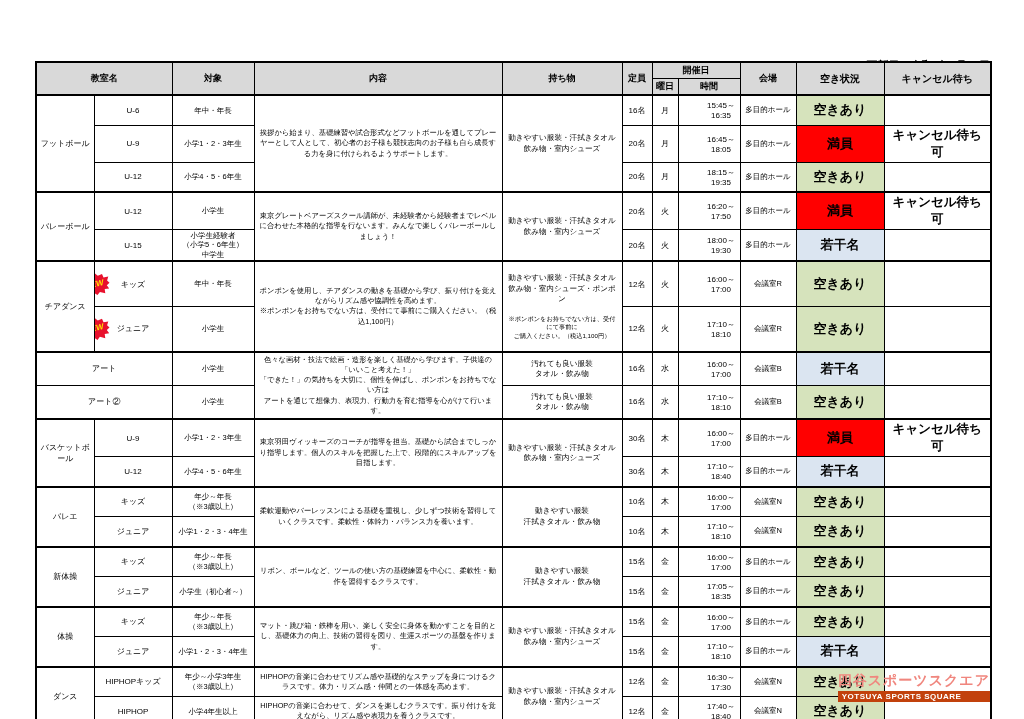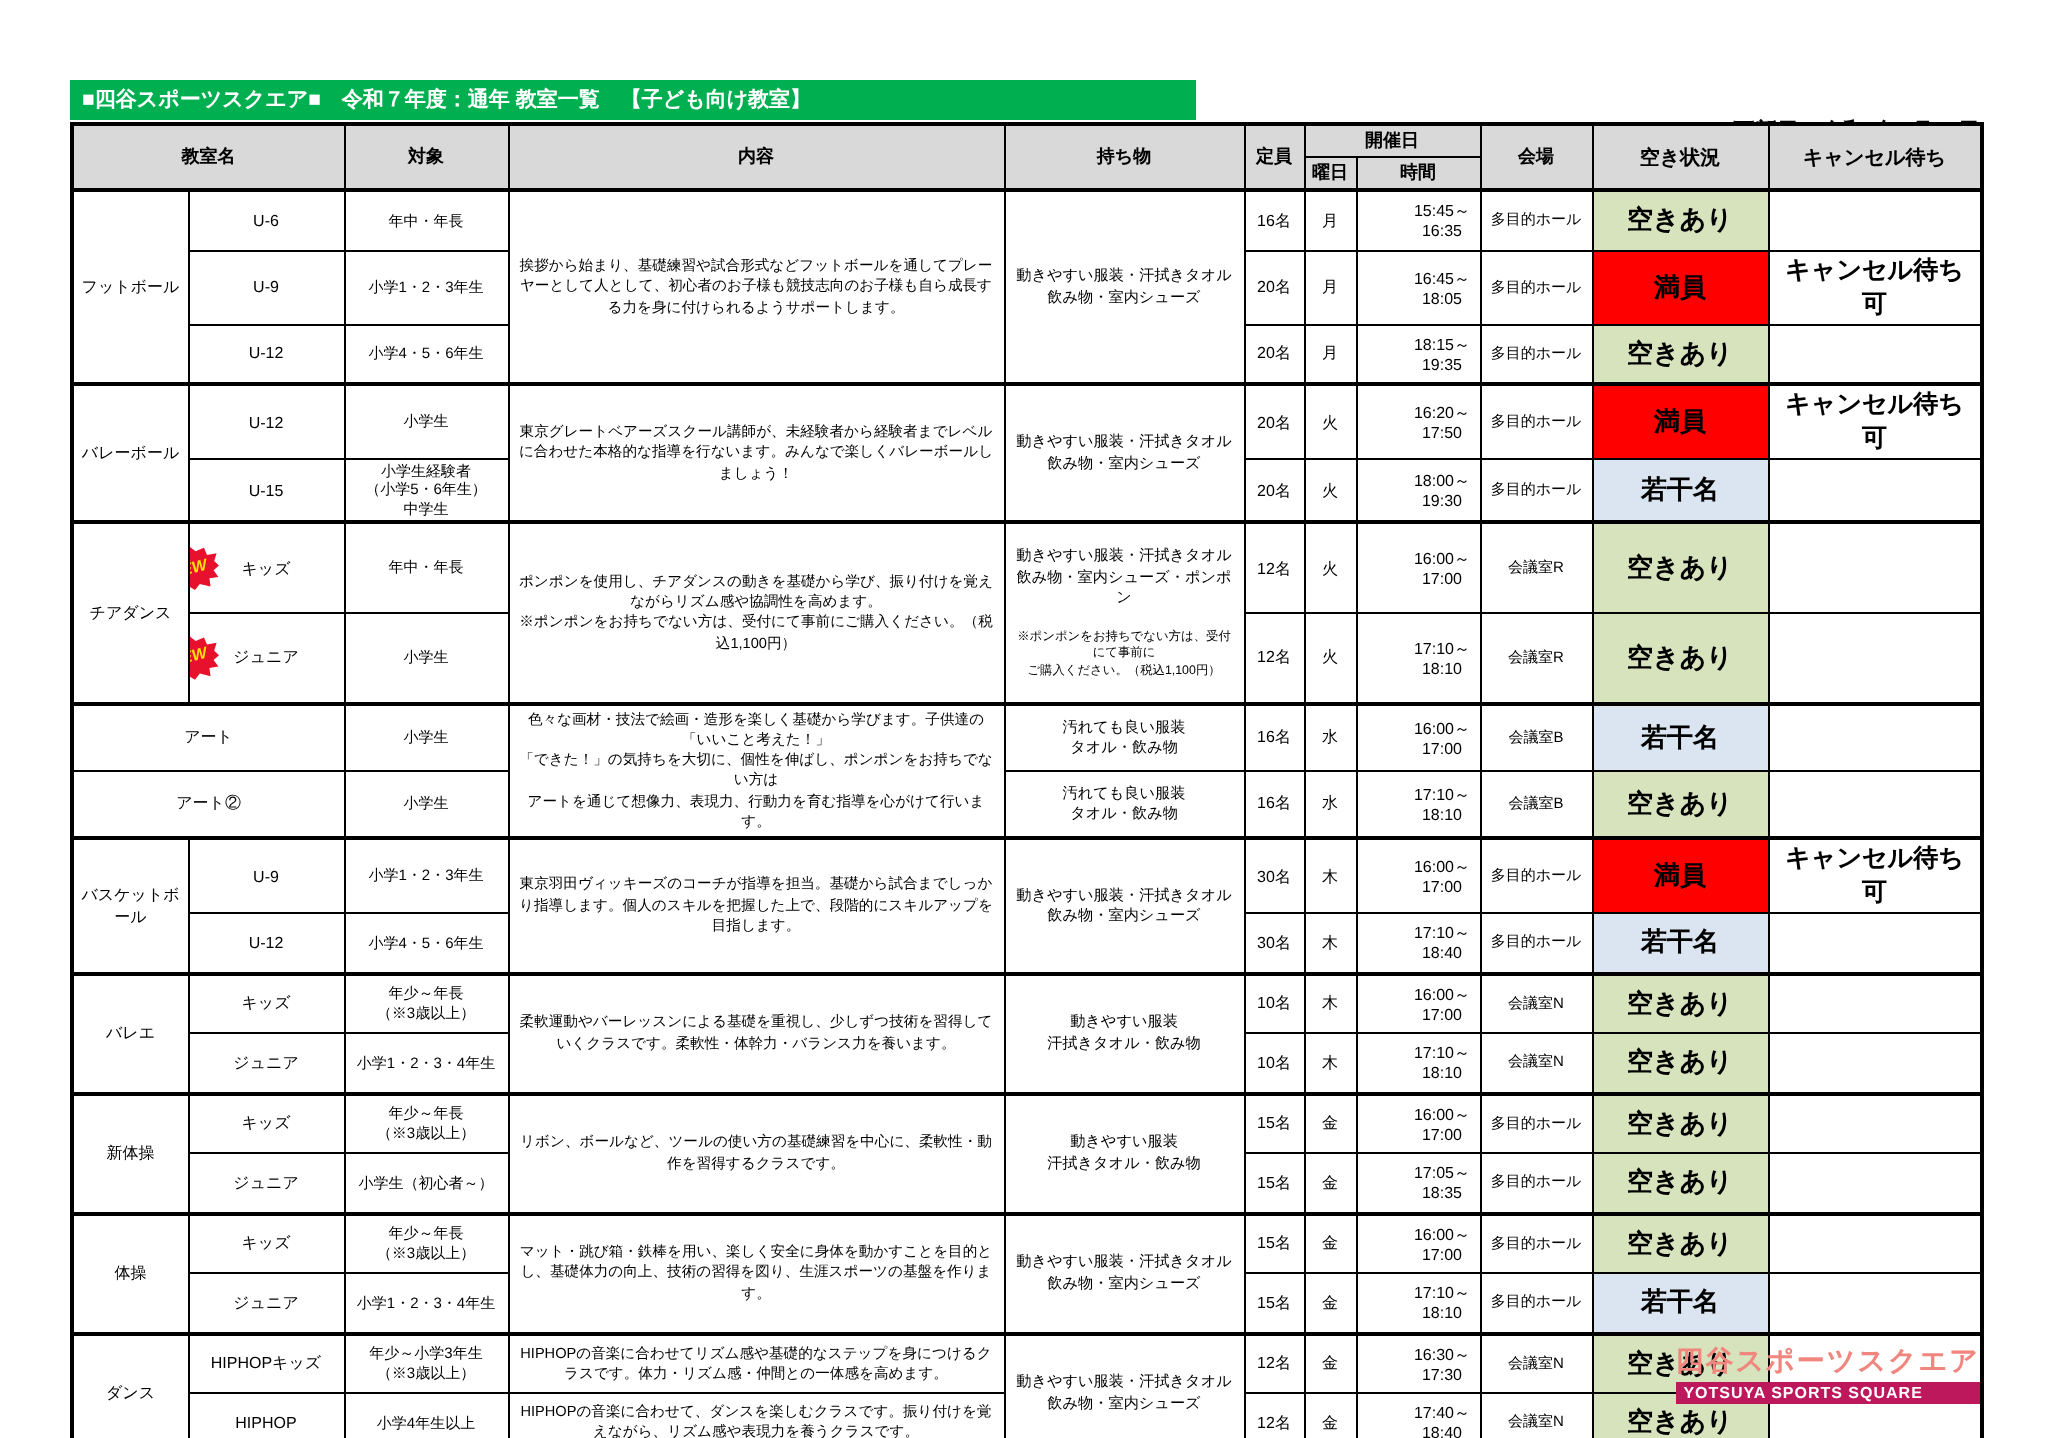--- a/index.html
+++ b/index.html
@@ -37,27 +37,26 @@
   .avl.few  { background:#DBE5F1; }
   .cxl { font-size:12.5px; font-weight:bold; background:#fff;margin-left:16px; }
 
   .new-badge { position:absolute; left:-15px; top:50%; width:30px; height:22px; margin-top:-11px; z-index:5;
     background:#E8112D; display:flex; align-items:center; justify-content:center;
     clip-path:polygon(50% 0%,61% 12%,75% 4%,80% 20%,96% 16%,92% 34%,100% 44%,91% 55%,99% 70%,84% 73%,86% 92%,68% 86%,60% 100%,47% 89%,33% 98%,28% 83%,10% 88%,15% 68%,1% 62%,10% 49%,0% 36%,13% 29%,7% 12%,25% 16%,28% 0%,40% 10%); }
   .new-badge span { color:#FFE100; font-size:8px; font-weight:bold; font-style:italic; transform:rotate(-14deg); }
 
   .logo { position:absolute; right:34px; bottom:17px; text-align:left; }
   .logo-jp { color:#F0867E; font-weight:bold; font-size:14px; letter-spacing:1px; }
-  .logo-en { background:#be185d; color:#fff; font-size:8px; font-weight:bold; padding:1px 4px; margin-top:1px; letter-spacing:0.5px; }
+  .logo-en { background:#c2410c; color:#fff; font-size:8px; font-weight:bold; padding:1px 4px; margin-top:1px; letter-spacing:0.5px; }
 </style>
 </head>
 <body>
 
 <div class="page">
-  <div class="title-bar">■四谷スポーツスクエア■　令和７年度：通年 教室一覧　【子ども向け教室】</div>
   <div class="update-date">更新日：令和8年2月24日</div>
 
   <table class="sched">
     <colgroup>
       <col style="width:58px">
         <col style="width:78px">
         <col style="width:82px">
         <col style="width:248px">
       <col style="width:120px">
         <col style="width:30px">

